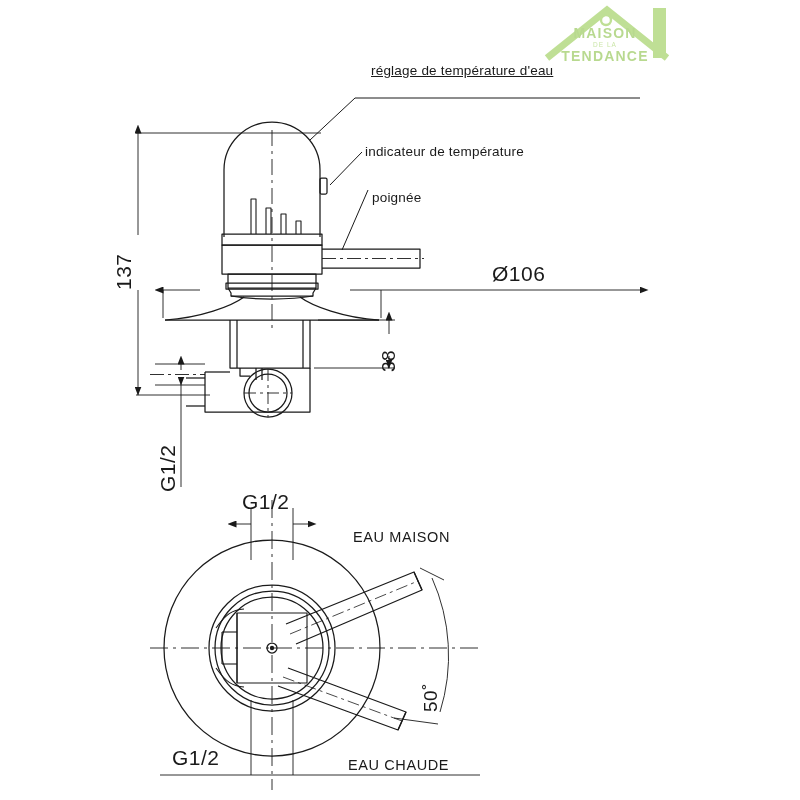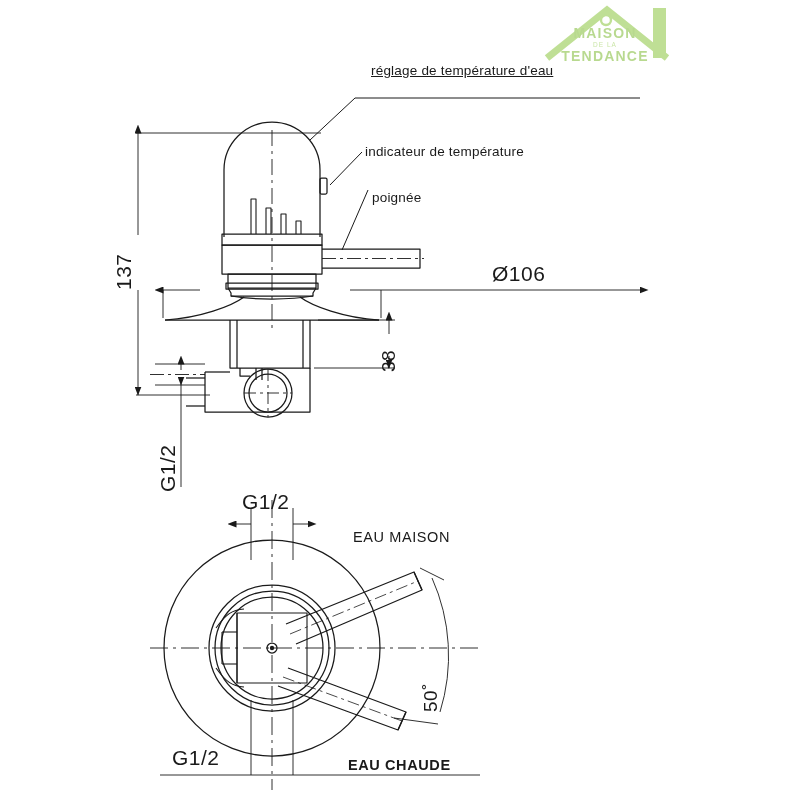--- a/index.html
+++ b/index.html
@@ -240,15 +240,15 @@
   <div class="lbl lbl-dim rot90" style="left:156px;top:492px;">G1/2</div>
 
   <div class="lbl lbl-dim" style="left:242px;top:490px;">G1/2</div>
 
   <div class="lbl lbl-dim" style="left:172px;top:746px;">G1/2</div>
 
   <div class="lbl lbl-dim-sm rot90" style="left:420px;top:712px;">50˚</div>
 
   <div class="lbl lbl-flow" style="left:353px;top:529px;">EAU MAISON</div>
 
-  <div class="lbl lbl-flow" style="left:348px;top:757px;font-weight:bold;">EAU CHAUDE</div>
+  <div class="lbl lbl-flow" style="left:348px;top:757px;">EAU CHAUDE</div>
 
 </div>
 
 </body></html>

